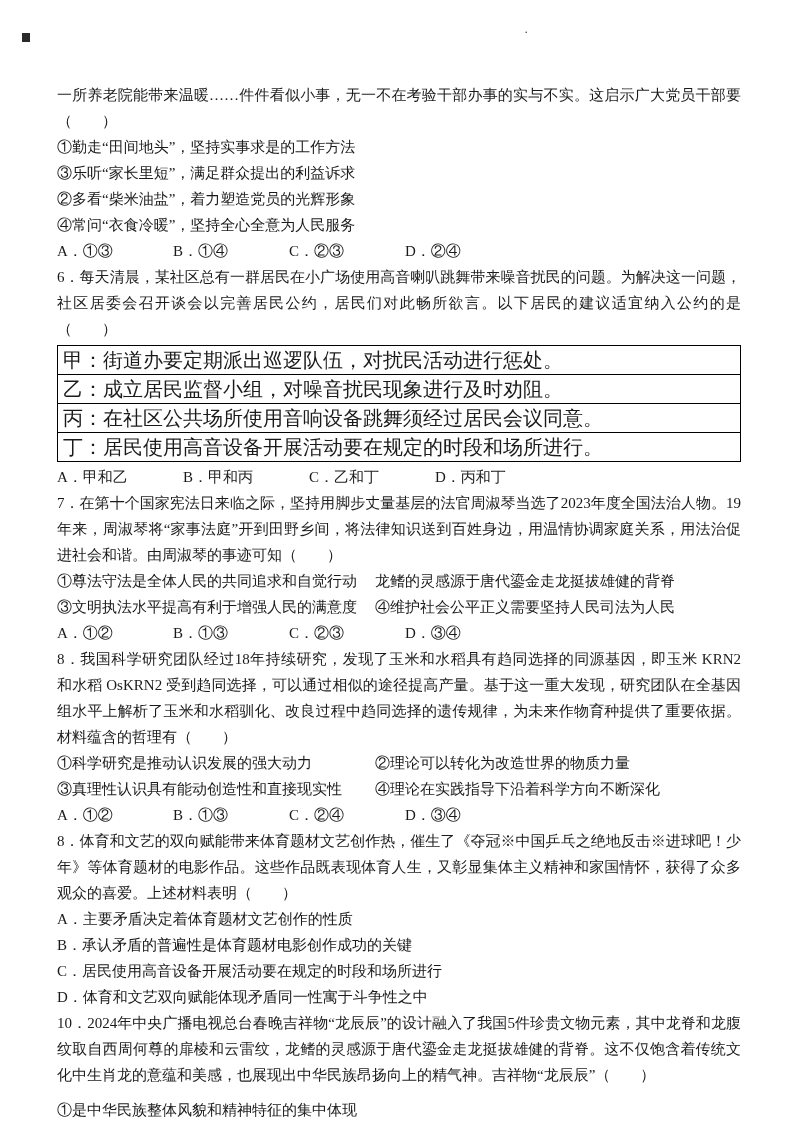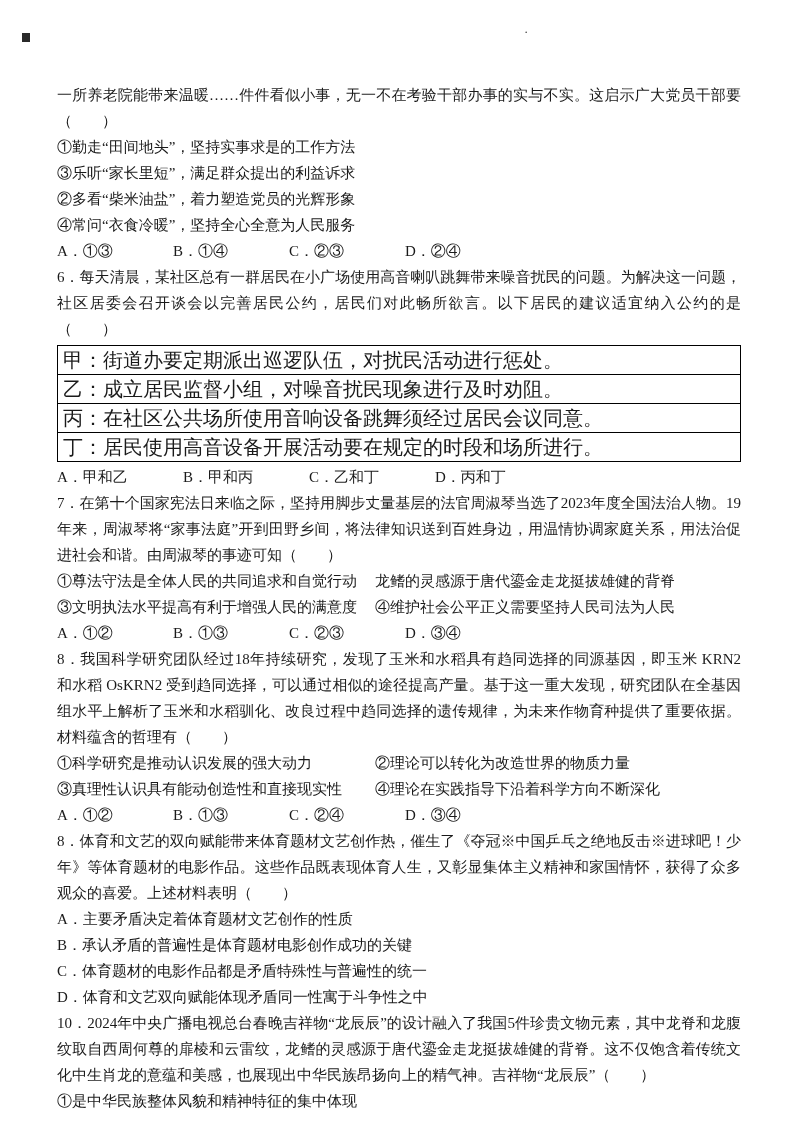--- a/index.html
+++ b/index.html
@@ -57,21 +57,21 @@
     width: 100%;
     border-collapse: collapse;
     margin: 3px 0 2px 0;
   }
   table.opinion-table td {
     border: 1px solid #000;
     font-size: 20px;
     line-height: 20px;
     padding: 4px 5px;
   }
-  .spaced { }
+  .spaced { margin-top: 9px; }
 </style>
 </head>
 <body>
 
 <div class="page">
 
   <div class="corner-mark"></div>
   <div class="center-dot">·</div>
 
   <div class="content">
@@ -137,21 +137,21 @@
       </p>
       <p class="line answers">
         <span class="ans">A．①②</span><span class="ans">B．①③</span><span class="ans">C．②④</span><span class="ans">D．③④</span>
       </p>
     </section>
 
     <section>
       <p class="line stem">8．体育和文艺的双向赋能带来体育题材文艺创作热，催生了《夺冠※中国乒乓之绝地反击※进球吧！少年》等体育题材的电影作品。这些作品既表现体育人生，又彰显集体主义精神和家国情怀，获得了众多观众的喜爱。上述材料表明（　　）</p>
       <p class="line">A．主要矛盾决定着体育题材文艺创作的性质</p>
       <p class="line">B．承认矛盾的普遍性是体育题材电影创作成功的关键</p>
-      <p class="line">C．体育题材的电影作品都是矛盾特殊性与普遍性的统一</p>
+      <p class="line">C．居民使用高音设备开展活动要在规定的时段和场所进行</p>
       <p class="line">D．体育和文艺双向赋能体现矛盾同一性寓于斗争性之中</p>
     </section>
 
     <section>
       <p class="line stem">10．2024年中央广播电视总台春晚吉祥物“龙辰辰”的设计融入了我国5件珍贵文物元素，其中龙脊和龙腹纹取自西周何尊的扉棱和云雷纹，龙鳍的灵感源于唐代鎏金走龙挺拔雄健的背脊。这不仅饱含着传统文化中生肖龙的意蕴和美感，也展现出中华民族昂扬向上的精气神。吉祥物“龙辰辰”（　　）</p>
       <p class="line spaced">①是中华民族整体风貌和精神特征的集中体现</p>
 
     </section>
 
   </div>

